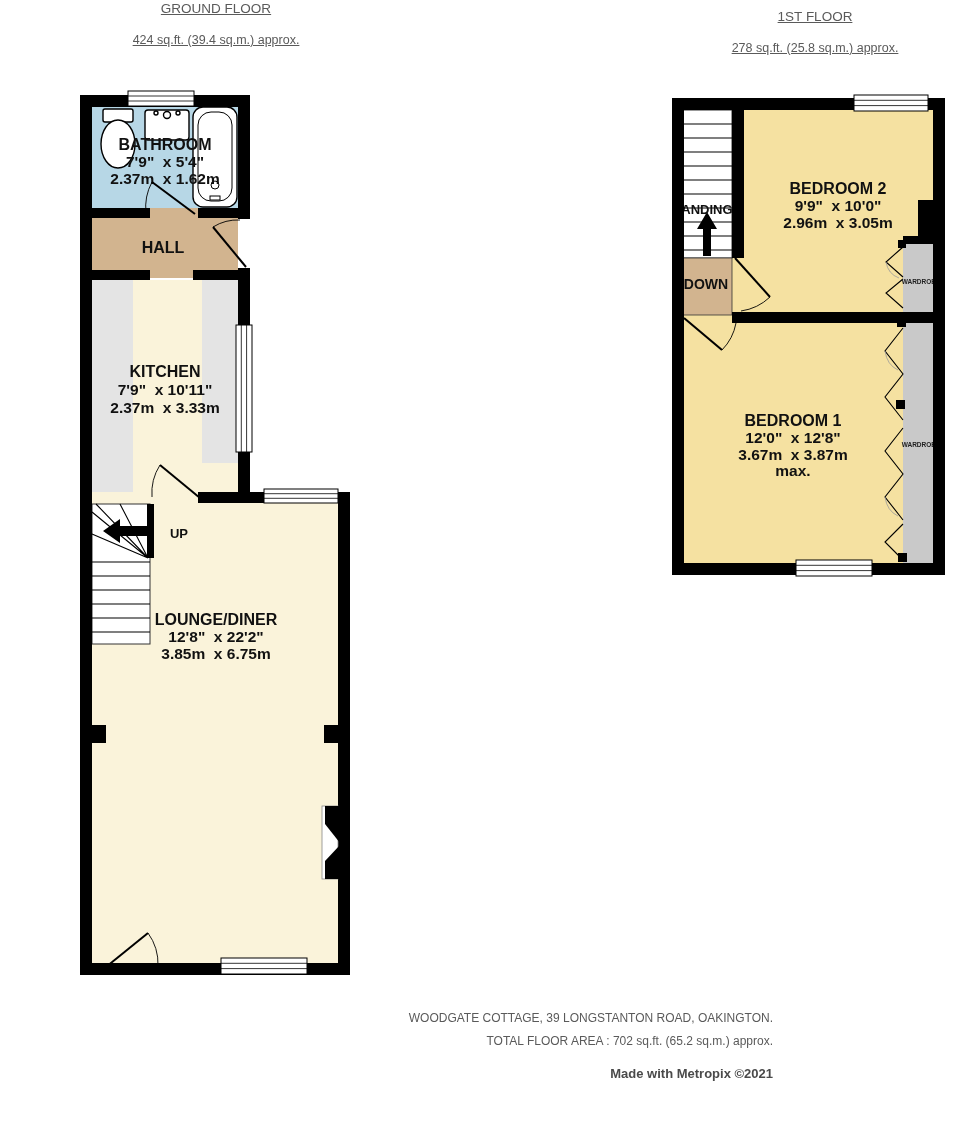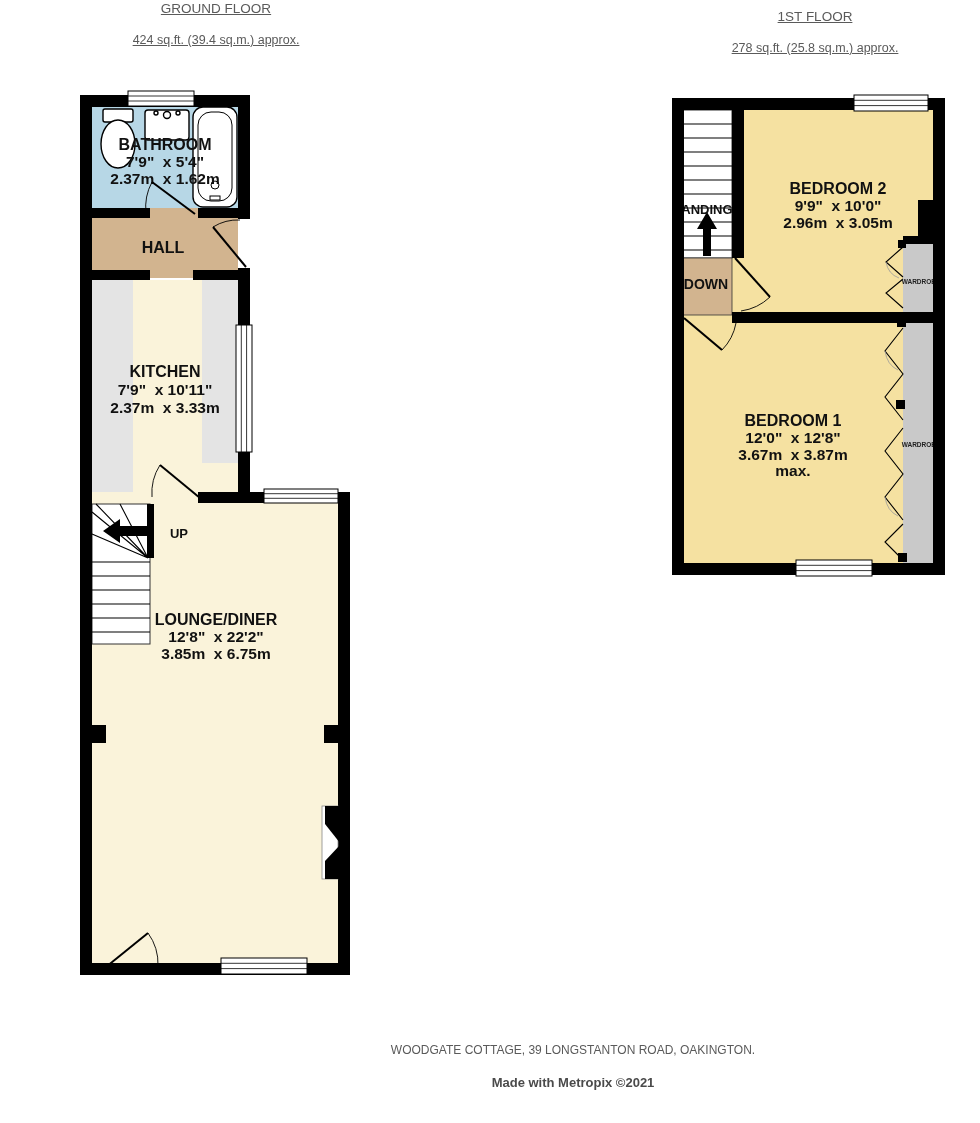--- a/index.html
+++ b/index.html
@@ -1,20 +1,20 @@
 <!DOCTYPE html>
 <html><head>
 <meta charset="utf-8">
 <style>
   html,body{margin:0;padding:0;background:#ffffff;}
   body{width:980px;height:1123px;position:relative;font-family:"Liberation Sans",sans-serif;}
   .floor-header{position:absolute;width:300px;text-align:center;color:#5a5a5a;text-decoration:underline;}
   .floor-header .ftitle{font-size:13.5px;line-height:14px;}
   .floor-header .farea{font-size:12.5px;line-height:14px;margin-top:17px;}
-  .footer{position:absolute;left:373px;top:1044px;width:400px;text-align:center;color:#5a5a5a;}
+  .footer{position:absolute;left:373px;top:1012px;width:400px;text-align:right;color:#5a5a5a;}
   .footer .addr{font-size:12px;line-height:13px;}
   .footer .tarea{font-size:12px;line-height:13px;margin-top:10px;}
   .footer .credit{font-size:13px;font-weight:bold;margin-top:18px;color:#4a4a4a;}
   svg{position:absolute;left:0;top:0;}
   text{font-family:"Liberation Sans","DejaVu Sans",sans-serif;}
   .rname{font-size:16px;font-weight:bold;fill:#111;text-anchor:middle;}
   .rdim{font-size:15.5px;font-weight:bold;fill:#111;text-anchor:middle;white-space:pre;}
   .stext13{font-size:13px;font-weight:bold;fill:#111;text-anchor:middle;}
   .stext14{font-size:14px;font-weight:bold;fill:#111;text-anchor:middle;}
   .wtext{font-size:6.5px;font-weight:bold;fill:#222;text-anchor:middle;}
@@ -188,14 +188,15 @@
     </g>
     <g>
       <path class="door-leaf" d="M684,318 L722,350"></path>
       <path class="door-arc" d="M736,323 A52,52 0 0 1 722,350"></path>
     </g>
   </g>
 </svg>
 
 <div class="footer">
   <div class="addr">WOODGATE COTTAGE, 39 LONGSTANTON ROAD, OAKINGTON.</div>
+  <div class="tarea">TOTAL FLOOR AREA : 702 sq.ft. (65.2 sq.m.) approx.</div>
   <div class="credit">Made with Metropix ©2021</div>
 </div>
 
 </body></html>

